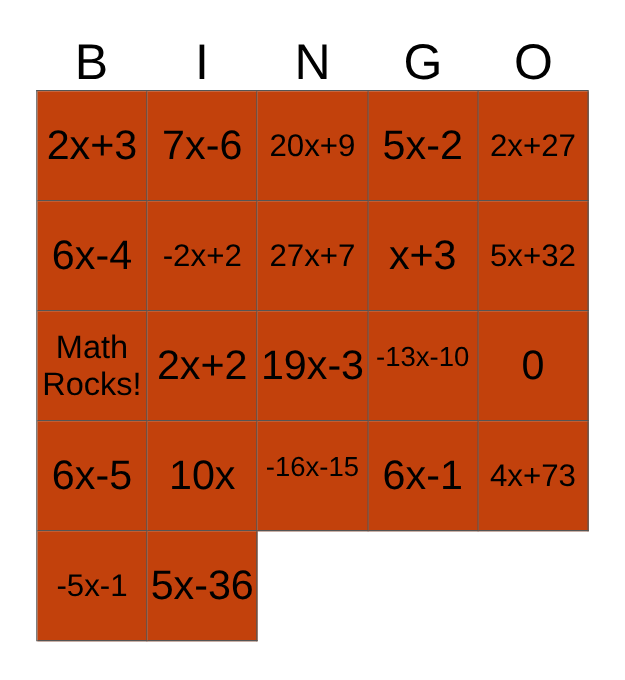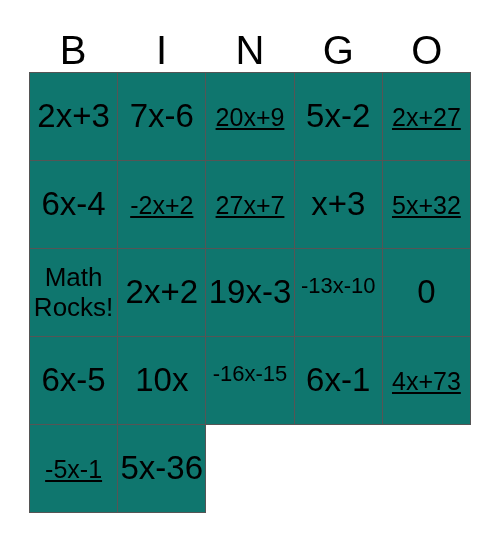--- a/index.html
+++ b/index.html
@@ -63,34 +63,34 @@
   .cell {
     border-right: 1px solid #555555;
     border-bottom: 1px solid #555555;
     box-sizing: border-box;
     display: flex;
     align-items: center;
     justify-content: center;
     text-align: center;
     overflow: hidden;
     padding: 0 2px;
-    background: #0f766e;
+    background: #c2410c;
   }
 
   .cell-text {
     display: block;
     width: 100%;
     line-height: 1.12;
     word-break: break-word;
     color: #000000;
   }
 
   
   .fs-lg   { font-size: 33px; }
-  .fs-md   { font-size: 25px; text-decoration: underline; }
+  .fs-md   { font-size: 25px; }
   .fs-sm   { font-size: 22px; }
   .fs-free { font-size: 26px; }
 
   
   .cell.align-top-ish { align-items: center; }
   .cell.align-top-ish .cell-text { transform: translateY(-6px); }
 </style>
 </head>
 <body>
 

